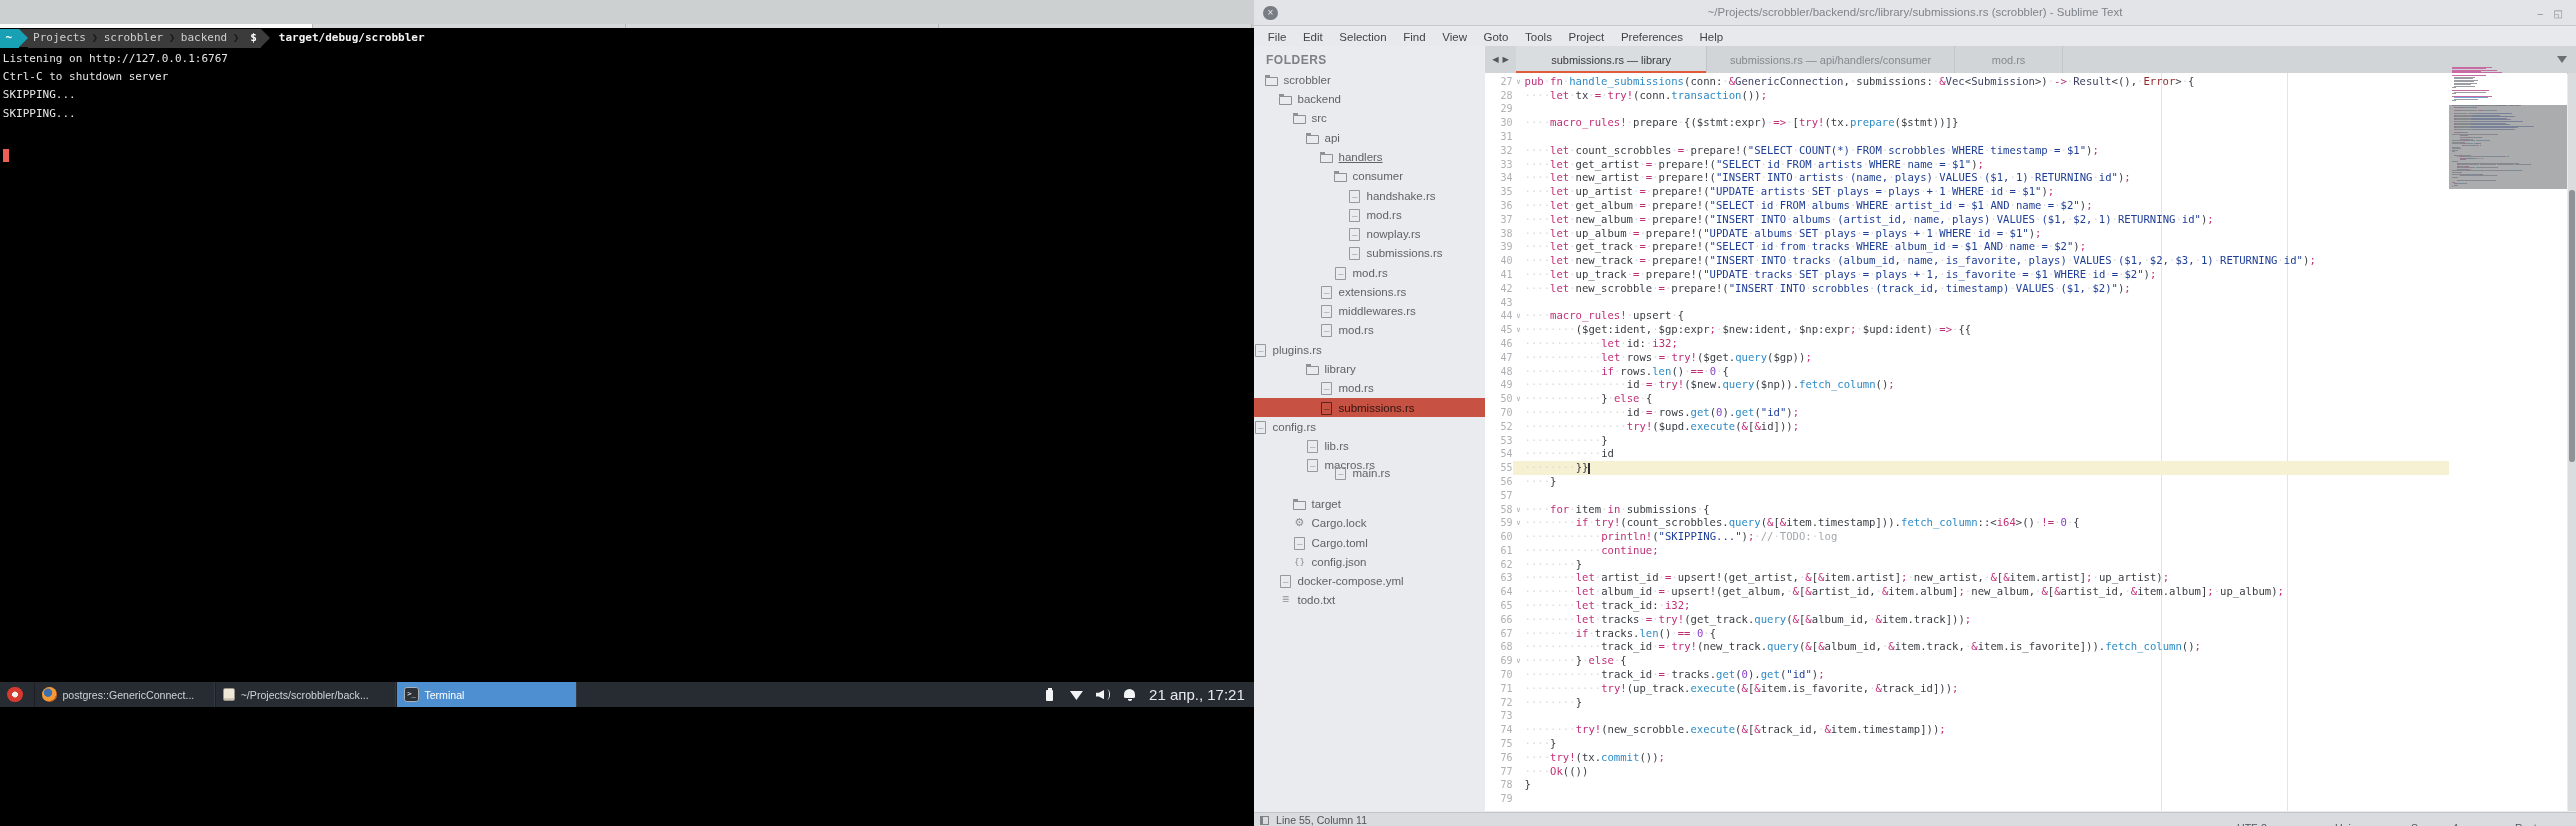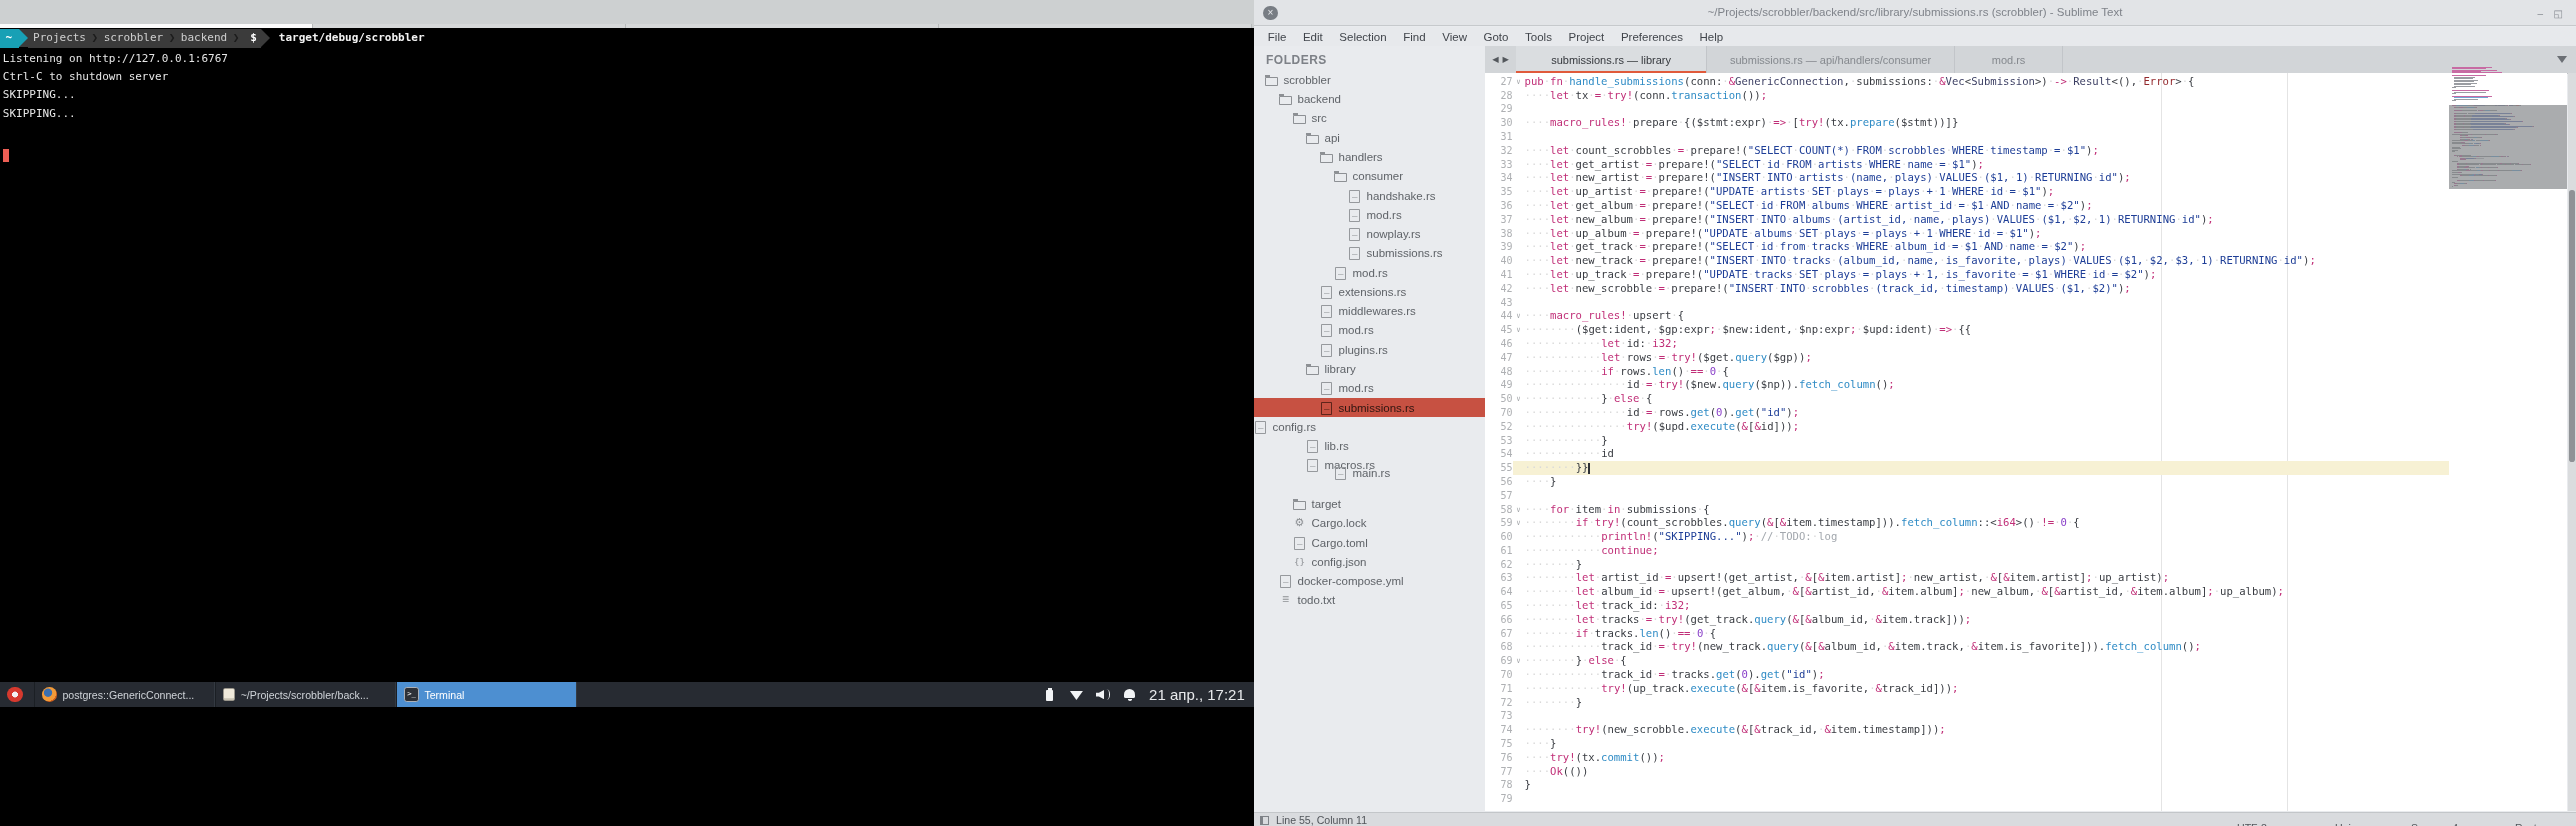--- a/index.html
+++ b/index.html
@@ -216,21 +216,21 @@
             <span>backend</span>
           </div>
           <div class="tree-row" style="top: 62px; padding-left: 39px;">
             <span class="tree-icon ti-folder-open"></span>
             <span>src</span>
           </div>
           <div class="tree-row" style="top: 82px; padding-left: 52px;">
             <span class="tree-icon ti-folder-open"></span>
             <span>api</span>
           </div>
-          <div class="tree-row" style="top: 101px; padding-left: 66px;">
+          <div class="tree-row" style="top: 101px; padding-left: 66px; text-decoration: underline;">
             <span class="tree-icon ti-folder-open"></span>
             <span>handlers</span>
           </div>
           <div class="tree-row" style="top: 120px; padding-left: 80px;">
             <span class="tree-icon ti-folder-open"></span>
             <span>consumer</span>
           </div>
           <div class="tree-row" style="top: 140px; padding-left: 94px;">
             <span class="tree-icon ti-file"></span>
             <span>handshake.rs</span>
@@ -256,21 +256,21 @@
             <span>extensions.rs</span>
           </div>
           <div class="tree-row" style="top: 255px; padding-left: 66px;">
             <span class="tree-icon ti-file"></span>
             <span>middlewares.rs</span>
           </div>
           <div class="tree-row" style="top: 274px; padding-left: 66px;">
             <span class="tree-icon ti-file"></span>
             <span>mod.rs</span>
           </div>
-          <div class="tree-row" style="top: 294px; padding-left: 66px;">
+          <div class="tree-row" style="top: 294px; ">
             <span class="tree-icon ti-file"></span>
             <span>plugins.rs</span>
           </div>
           <div class="tree-row" style="top: 313px; padding-left: 52px;">
             <span class="tree-icon ti-folder-open"></span>
             <span>library</span>
           </div>
           <div class="tree-row" style="top: 332px; padding-left: 66px;">
             <span class="tree-icon ti-file"></span>
             <span>mod.rs</span>

